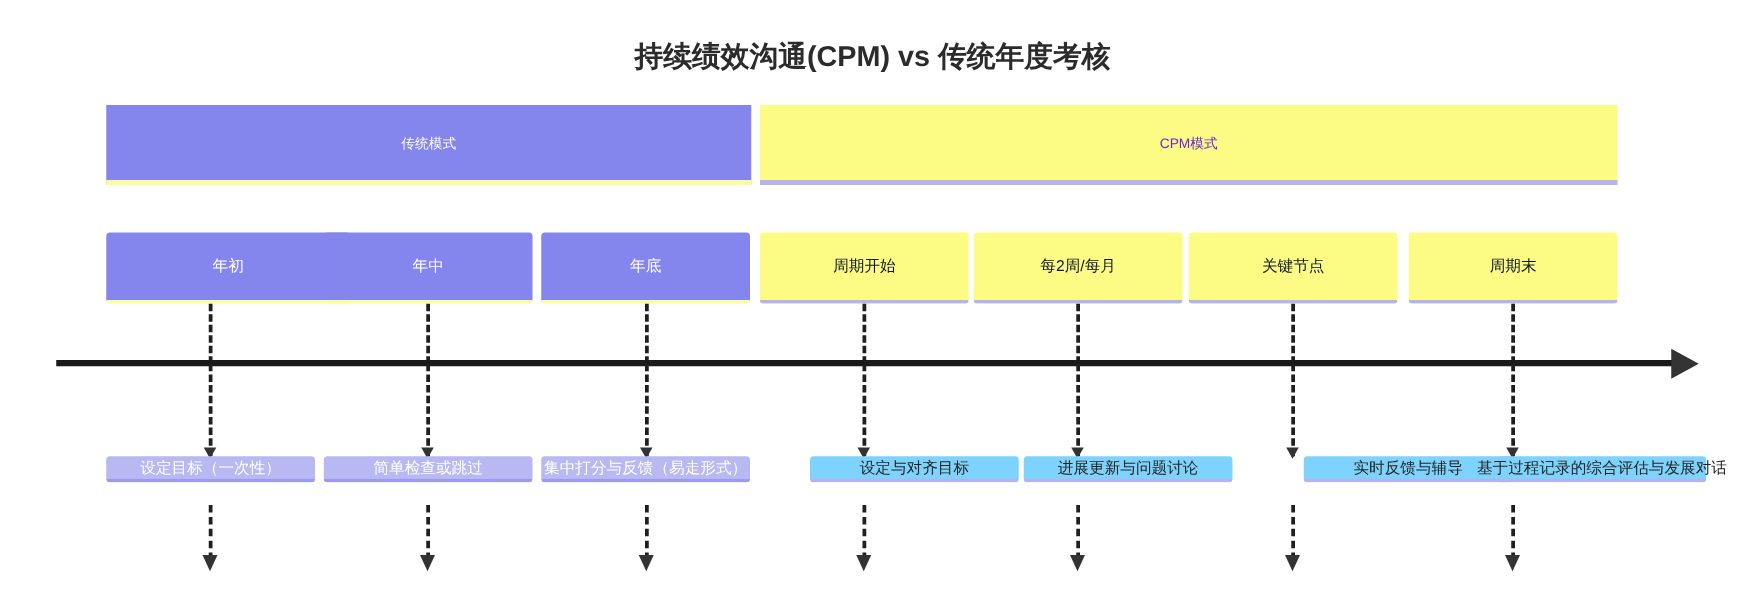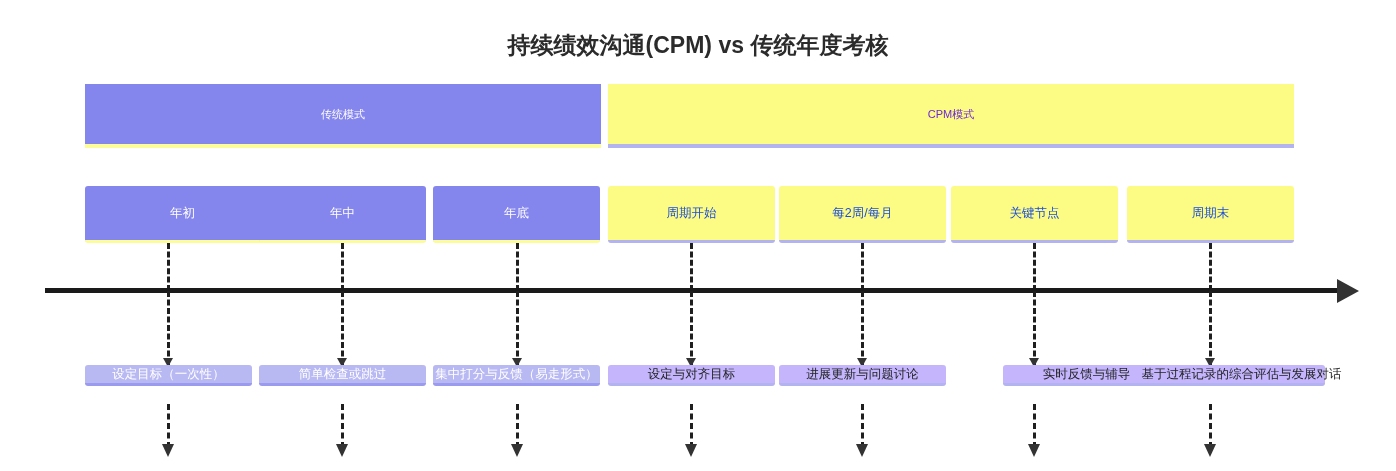--- a/index.html
+++ b/index.html
@@ -53,21 +53,21 @@
     display:flex;align-items:center;justify-content:center;
     font-size:12.5px;
     border-radius:3px;
     white-space:nowrap;
   }
   .ms-purple{
     background:#8585ee;color:#ffffff;
     border-bottom:3px solid #fcfc9a;
   }
   .ms-yellow{
-    background:#fcfc85;color:#1d4ed8;
+    background:#fcfc85;color:#0f172a;
     border-bottom:3px solid #b3b3ef;
   }
 
   
   .axis-line{
     position:absolute;
     left:45px;top:288px;
     width:1300px;height:5px;
     background:#1a1a1a;
   }
@@ -111,22 +111,23 @@
     display:flex;align-items:center;justify-content:center;
     font-size:12.5px;
     border-radius:3px;
     white-space:nowrap;
   }
   .desc-purple{
     background:#b8b8f3;color:#ffffff;
     border-bottom:3px solid #9a9aef;
   }
   .desc-yellow{
-    background:#c4b5fd;color:#242424;
+    background:#7dd3fc;color:#242424;
     border-bottom:3px solid #b3b3ef;
+    margin-left:40px;
   }
   .desc .txt{
     display:block;
     overflow:visible;
   }
 
   
   .tail{
     position:absolute;
     top:404px;height:44px;

